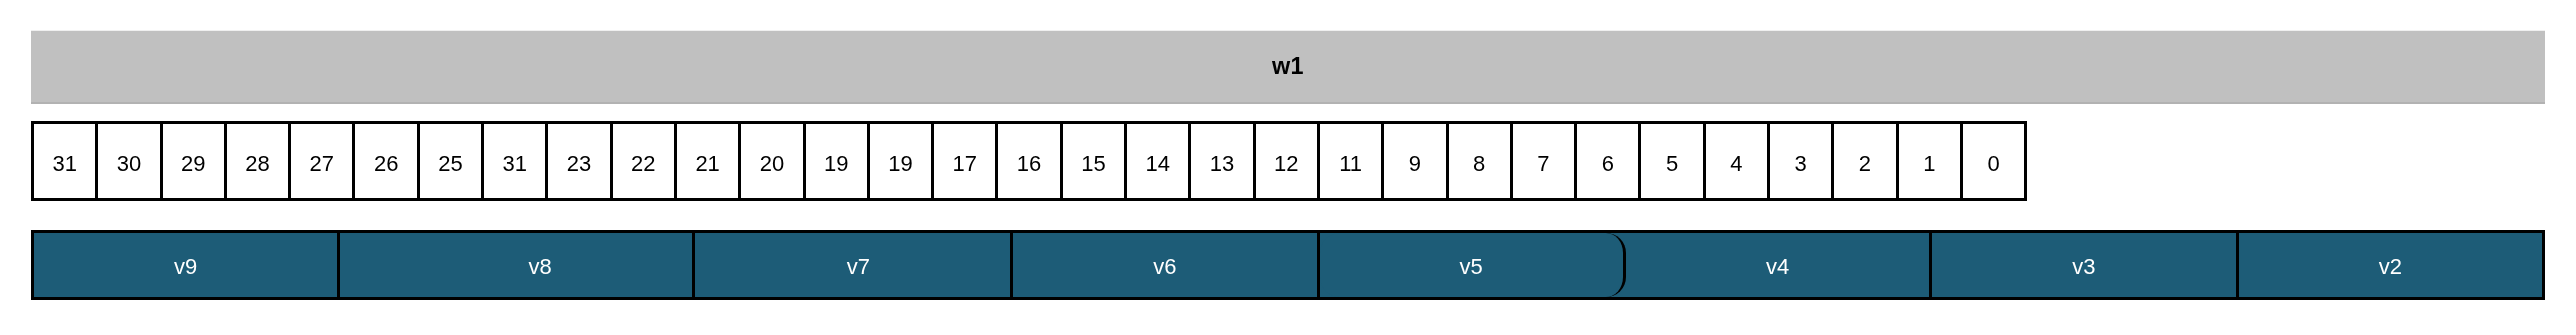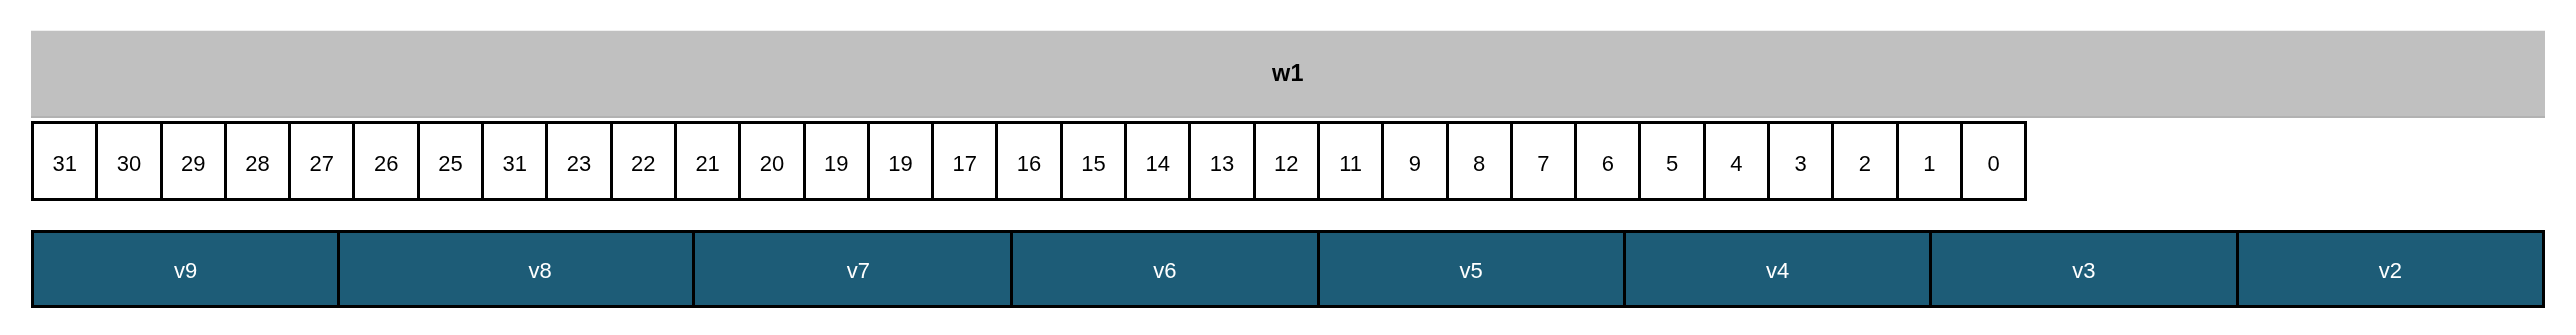--- a/index.html
+++ b/index.html
@@ -21,21 +21,21 @@
     top: 0;
     width: 2514px;
   }
 
   
   .reg-name-bar {
     position: absolute;
     left: 0;
     top: 30px;
     width: 2514px;
-    height: 88px;
+    height: 74px;
     background: #c0c0c0;
     border-top: 1.6px solid #efefef;
     border-bottom: 2.3px solid #b2b2b2;
     box-sizing: border-box;
     display: flex;
     align-items: center;
     justify-content: center;
   }
   .reg-name-bar .reg-name {
     font-size: 23.4px;
@@ -76,21 +76,21 @@
     line-height: 1;
     padding-top: 6.2px;
   }
 
   
   .field-row {
     position: absolute;
     left: 0;
     top: 230px;
     width: 2514px;
-    height: 78px;
+    height: 70px;
     display: flex;
     box-sizing: border-box;
     border: 3.1px solid #000000;
     background: #1d5c77;
   }
   .field-cell {
     border-right: 3.1px solid #000000;
     box-sizing: border-box;
     display: flex;
     align-items: center;
@@ -219,21 +219,21 @@
       </div>
       <div class="field-cell" style="flex: 4 1 0px; padding-left: 48px;">
         <span class="field-label">v8</span>
       </div>
       <div class="field-cell" style="flex: 4 1 0px; margin-left: 12px;">
         <span class="field-label">v7</span>
       </div>
       <div class="field-cell" style="flex: 4 1 0px;">
         <span class="field-label">v6</span>
       </div>
-      <div class="field-cell" style="flex: 4 1 0px;">
+      <div class="field-cell" style="flex: 4 1 0px; border-radius: 20px;">
         <span class="field-label">v5</span>
       </div>
       <div class="field-cell" style="flex: 4 1 0px;">
         <span class="field-label">v4</span>
       </div>
       <div class="field-cell" style="flex: 4 1 0px; justify-content: center;">
         <span class="field-label">v3</span>
       </div>
       <div class="field-cell" style="flex: 4 1 0px;">
         <span class="field-label">v2</span>

